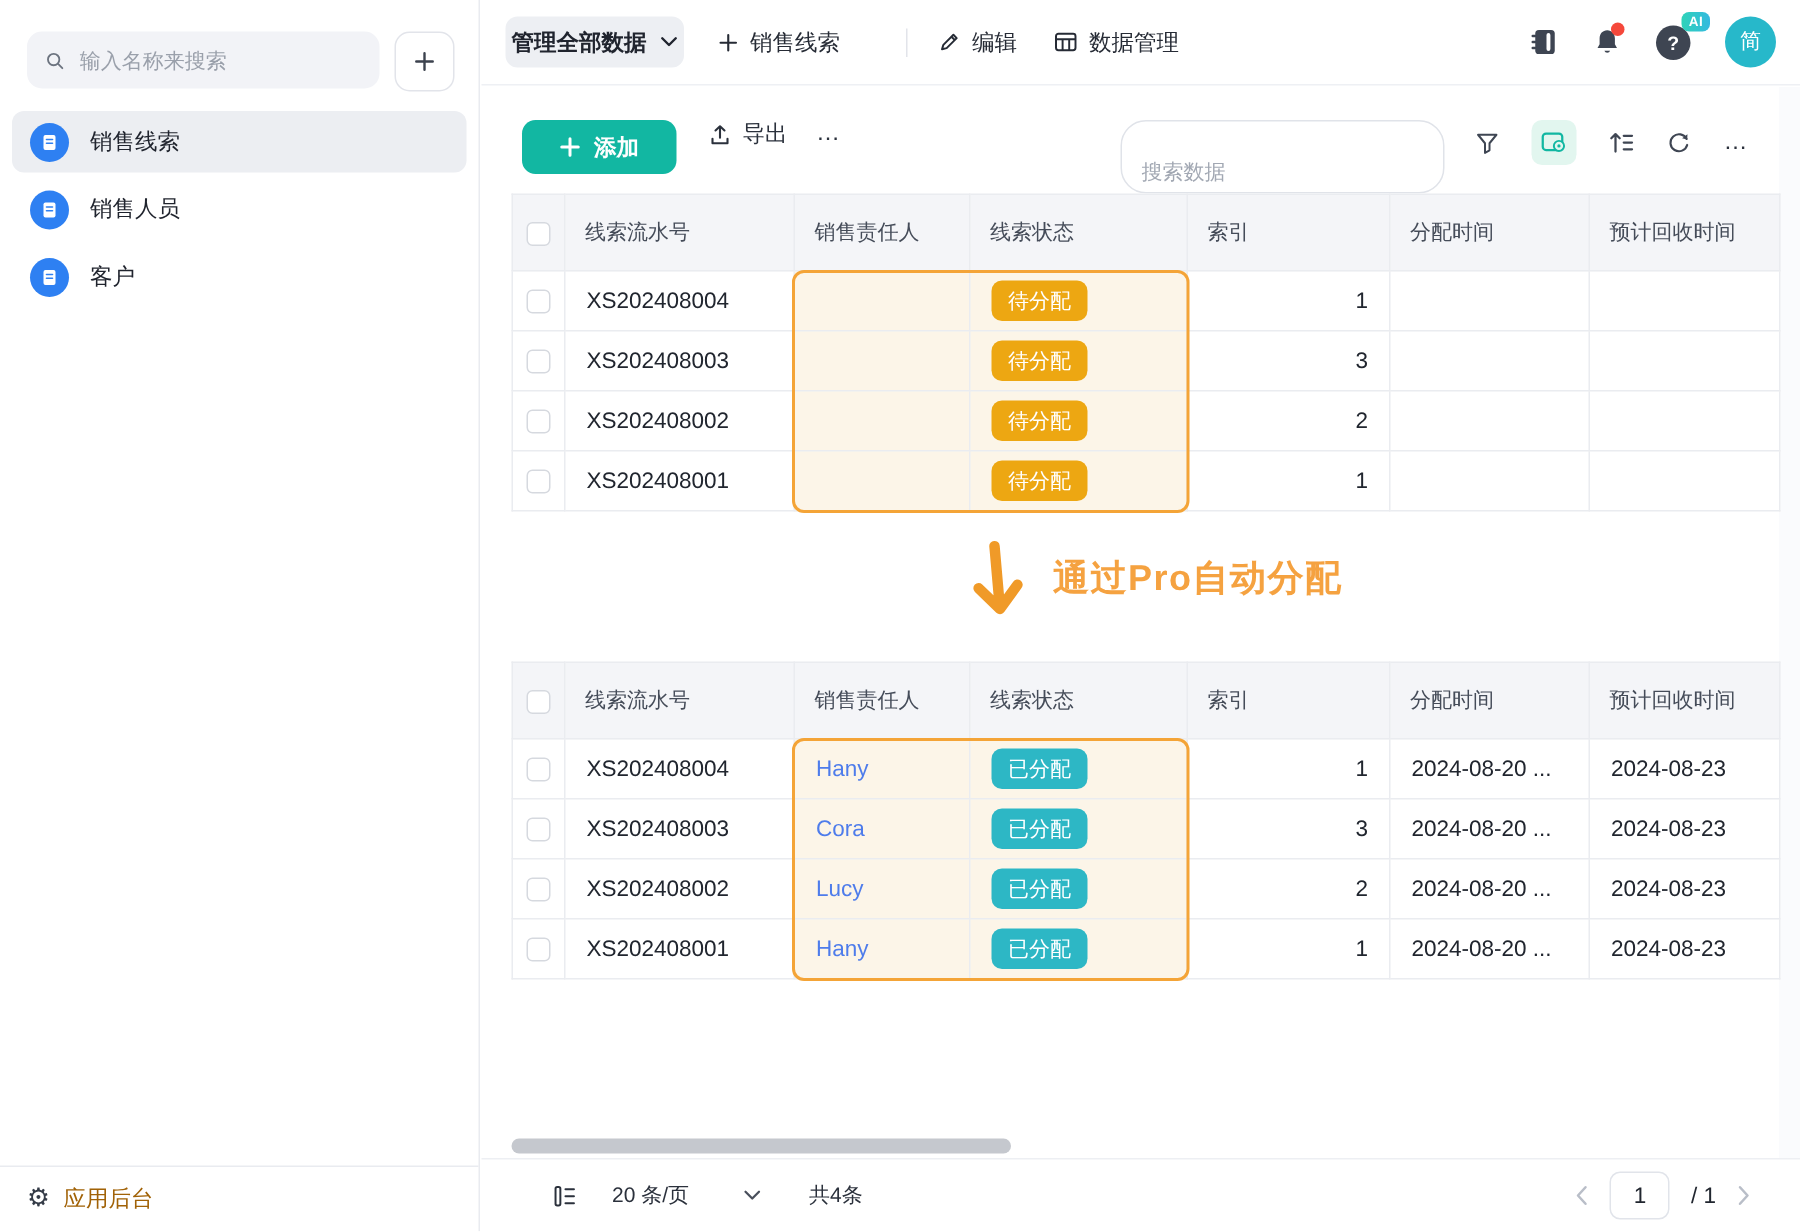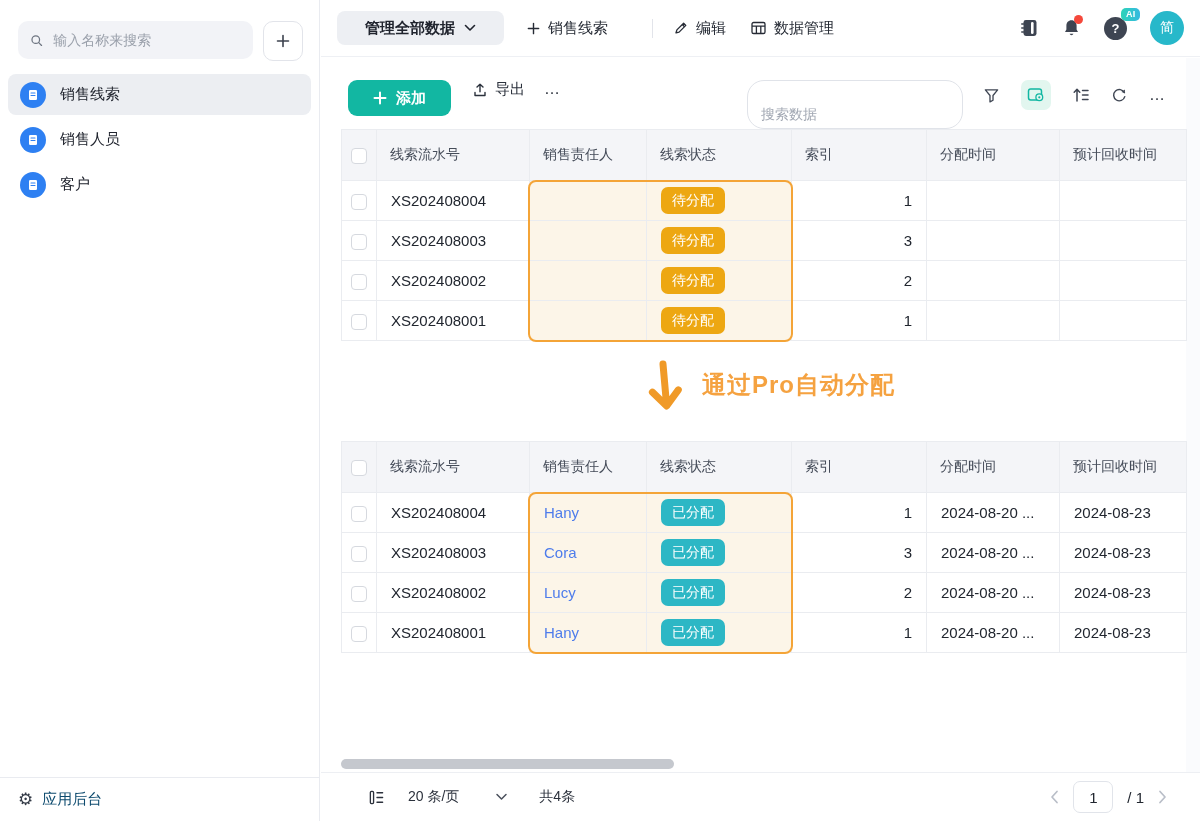--- a/index.html
+++ b/index.html
@@ -20,25 +20,25 @@
   .sb-search input{border:none;outline:none;background:transparent;font-size:14px;color:#30353f;width:100%;font-family:inherit;}
   .sb-search input::placeholder{color:#9aa0ab;}
   .sb-add-btn{width:38px;height:38px;border:1px solid #e2e4ea;border-radius:10px;background:#fff;display:flex;align-items:center;justify-content:center;cursor:pointer;color:#3c424e;}
   .sb-menu{margin:13px 8px 0 8px;}
   .sb-item{display:flex;align-items:center;gap:14px;height:41px;padding:0 12px;border-radius:8px;margin-bottom:4px;cursor:pointer;}
   .sb-item.active{background:#eceef2;}
   .sb-item-label{font-size:15px;color:#20242e;}
   .blue-circle{width:26px;height:26px;border-radius:50%;background:#2e80f2;display:flex;align-items:center;justify-content:center;flex:none;}
   .sb-footer{position:absolute;left:0;right:0;bottom:0;height:43px;border-top:1px solid #e9ebf0;display:flex;align-items:center;gap:9px;padding:0 18px;cursor:pointer;}
   .gear{font-family:"DejaVu Sans",sans-serif;font-size:17px;color:#343b47;line-height:1;}
-  .sb-footer-label{font-size:15px;color:#0c4a6e;}
+  .sb-footer-label{font-size:15px;color:#a16207;}
 
   
   .topbar{position:absolute;left:321px;top:0;width:879px;height:57px;background:#fff;border-bottom:1px solid #eef0f4;display:flex;align-items:center;padding:0 16px;box-sizing:border-box;}
-  .view-chip{height:34px;background:#edeff3;border-radius:8px;display:flex;align-items:center;gap:9px;padding:0 28px;font-size:15px;font-weight:bold;color:#20242e;cursor:pointer;margin-right:22px;}
+  .view-chip{height:34px;background:#edeff3;border-radius:8px;display:flex;align-items:center;gap:9px;padding:0 4px;font-size:15px;font-weight:bold;color:#20242e;cursor:pointer;margin-right:22px;}
   .tb-link{display:flex;align-items:center;gap:7px;font-size:15px;color:#262b35;cursor:pointer;}
   .vdiv{width:1px;height:19px;background:#e2e4ea;margin:0 20px;}
   .tb-gap{margin-right:24px;}
   .tb-right{margin-left:auto;display:flex;align-items:center;gap:23px;}
   .icon-btn{position:relative;cursor:pointer;display:flex;align-items:center;justify-content:center;}
   .bell-dot{position:absolute;top:-3px;right:-2px;width:9px;height:9px;border-radius:50%;background:#f5483b;}
   .help-circle{width:23px;height:23px;border-radius:50%;background:#3e4552;color:#fff;font-size:13px;font-weight:bold;display:flex;align-items:center;justify-content:center;}
   .ai-pill{position:absolute;top:-9px;right:-13px;background:linear-gradient(90deg,#2ed3b8,#35b9e0);color:#fff;font-size:9px;font-weight:bold;padding:1.5px 4.5px;border-radius:5px;letter-spacing:.3px;}
   .avatar{width:34px;height:34px;border-radius:50%;background:#27b8ca;color:#fff;font-size:14px;display:flex;align-items:center;justify-content:center;cursor:pointer;}
 

